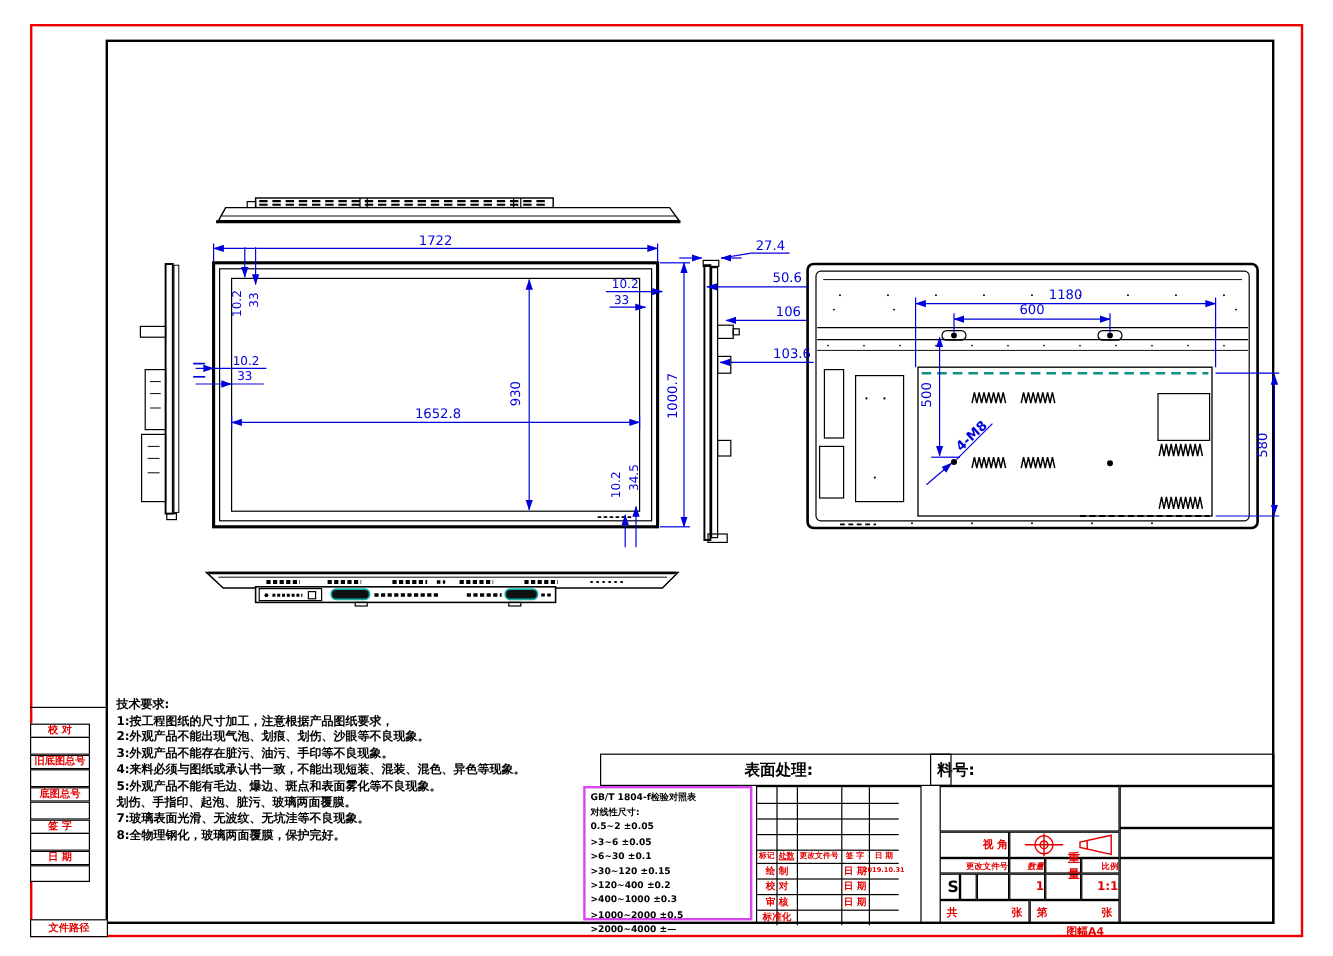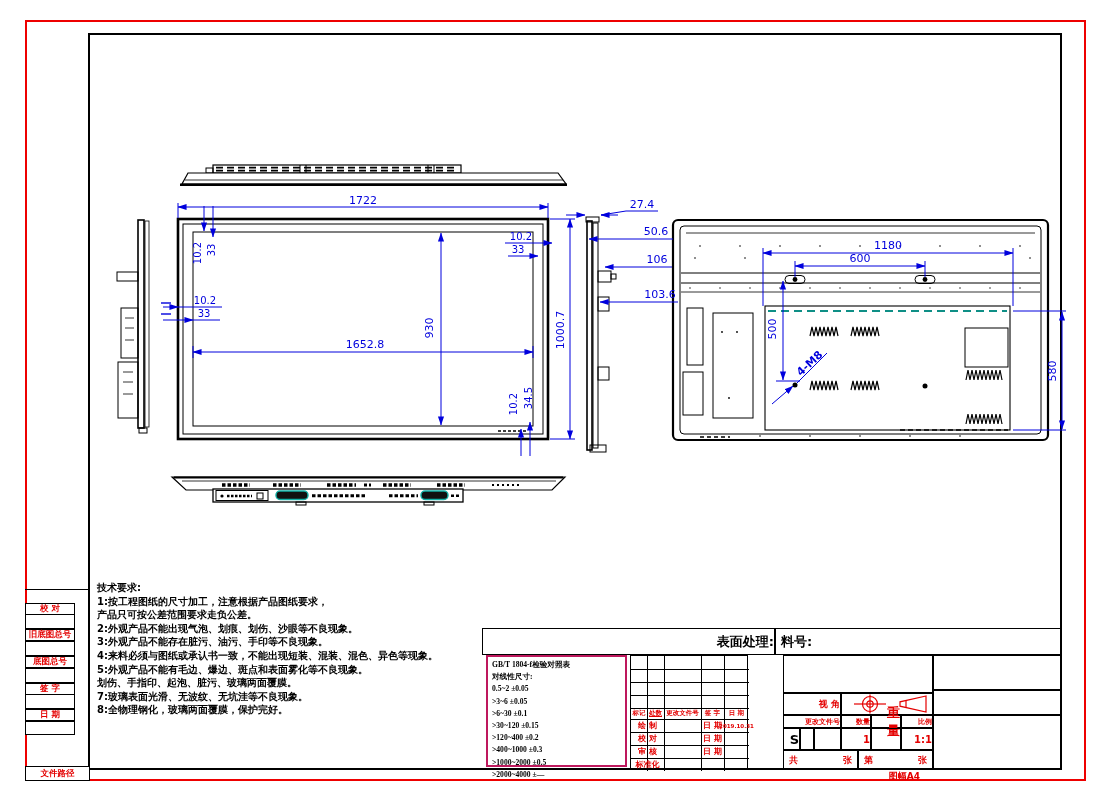--- a/index.html
+++ b/index.html
@@ -261,21 +261,20 @@
       <text x="860" y="262">600</text>
       <text transform="translate(776,329) rotate(-90)">500</text>
       <text transform="translate(1056,371) rotate(-90)">580</text>
       <text font-size="11" font-weight="bold" transform="translate(812,366) rotate(-43)">4-M8</text>
     </g>
   </svg>
 
   <div class="abs tech" style="left:97px;top:581px;">
     <div>技术要求:</div>
     <div>1:按工程图纸的尺寸加工，注意根据产品图纸要求，</div>
-    <div>产品只可按公差范围要求走负公差。</div>
     <div>2:外观产品不能出现气泡、划痕、划伤、沙眼等不良现象。</div>
     <div>3:外观产品不能存在脏污、油污、手印等不良现象。</div>
     <div>4:来料必须与图纸或承认书一致，不能出现短装、混装、混色、异色等现象。</div>
     <div>5:外观产品不能有毛边、爆边、斑点和表面雾化等不良现象。</div>
     <div>划伤、手指印、起泡、脏污、玻璃两面覆膜。</div>
     <div>7:玻璃表面光滑、无波纹、无坑洼等不良现象。</div>
     <div>8:全物理钢化，玻璃两面覆膜，保护完好。</div>
   </div>
 
   <div class="abs hline" style="left:25px;top:589px;width:63px;"></div>
@@ -296,41 +295,41 @@
     </div>
   <div class="abs sb" style="top:694px;height:15px;"></div>
   <div class="abs sb" style="top:709px;height:12px;">
       <span>日 期</span>
     </div>
   <div class="abs sb" style="top:721px;height:14px;"></div>
   <div class="abs sb" style="top:766px;height:15px;width:65px;">
       <span>文件路径</span>
     </div>
 
-  <div class="abs box center" style="left:482px;top:628px;width:293px;height:27px;justify-content:flex-end;padding-left:5px;">
+  <div class="abs box center" style="left:500px;top:628px;width:293px;height:27px;justify-content:center;padding-left:5px;">
     <span class="blktxt" style="font-size:13px;">表面处理:</span>
   </div>
   <div class="abs box center" style="left:775px;top:628px;width:287px;height:27px;justify-content:flex-start;padding-left:5px;">
     <span class="blktxt" style="font-size:13px;">料号:</span>
   </div>
 
-  <div class="abs tol" style="left:486px;top:655px;width:141px;height:112px;border:2px solid #be185d;box-sizing:border-box;padding:2px 0 0 4px;font-family:Liberation Serif, serif;">
+  <div class="abs tol" style="left:486px;top:655px;width:141px;height:112px;border:2px solid #d946ef;box-sizing:border-box;padding:2px 0 0 4px;">
     <div>GB/T 1804-f检验对照表</div>
     <div>对线性尺寸:</div>
     <div>0.5~2  ±0.05</div>
     <div>&gt;3~6  ±0.05</div>
     <div>&gt;6~30  ±0.1</div>
     <div>&gt;30~120  ±0.15</div>
     <div>&gt;120~400  ±0.2</div>
     <div>&gt;400~1000  ±0.3</div>
     <div>&gt;1000~2000  ±0.5</div>
     <div>&gt;2000~4000  ±—</div>
   </div>
 
-  <div class="abs box" style="left:630px;top:655px;width:118px;height:115px;text-align:right;">
+  <div class="abs box" style="left:630px;top:655px;width:138px;height:115px;text-align:right;">
     <div class="abs vline" style="left:16px;top:0;height:115px;"></div>
     <div class="abs vline" style="left:33px;top:0;height:115px;"></div>
     <div class="abs vline" style="left:70px;top:0;height:115px;"></div>
     <div class="abs vline" style="left:93px;top:0;height:115px;"></div>
     <div class="abs hline" style="left:0;top:13px;width:118px;"></div>
     <div class="abs hline" style="left:0;top:26px;width:118px;"></div>
     <div class="abs hline" style="left:0;top:39px;width:118px;"></div>
     <div class="abs hline" style="left:0;top:52px;width:118px;"></div>
     <div class="abs hline" style="left:0;top:63px;width:118px;"></div>
     <div class="abs hline" style="left:0;top:76px;width:118px;"></div>
@@ -370,24 +369,24 @@
         <polygon points="84,2 58,7.8 58,12.2 84,18"></polygon>
         <line x1="64" y1="6.5" x2="64" y2="13.5"></line>
       </g>
     </svg>
   </div>
 
   <div class="abs box center" style="left:783px;top:715px;width:58px;height:13px;">
     <span class="redtxt" style="font-size:7px;">更改文件号</span>
   </div>
   <div class="abs box center" style="left:841px;top:715px;width:30px;height:13px;">
-    <span class="redtxt" style="font-size:7px;">数量</span>
+    <span class="redtxt" style="font-size:7px;font-style:italic;">数量</span>
   </div>
   <div class="abs box center" style="left:871px;top:715px;width:30px;height:13px;">
-    <span class="redtxt" style="font-size:13px;margin-left:48px;">重量</span>
+    <span class="redtxt" style="font-size:10px;margin-left:48px;">重量</span>
   </div>
   <div class="abs box center" style="left:901px;top:715px;width:32px;height:13px;">
     <span class="redtxt" style="font-size:7px;">比例</span>
   </div>
 
   <div class="abs box center" style="left:783px;top:728px;width:17px;height:22px;">
     <span class="blktxt" style="font-size:13px;">S</span>
   </div>
   <div class="abs box" style="left:800px;top:728px;width:14px;height:22px;"></div>
   <div class="abs box" style="left:814px;top:728px;width:27px;height:22px;"></div>

